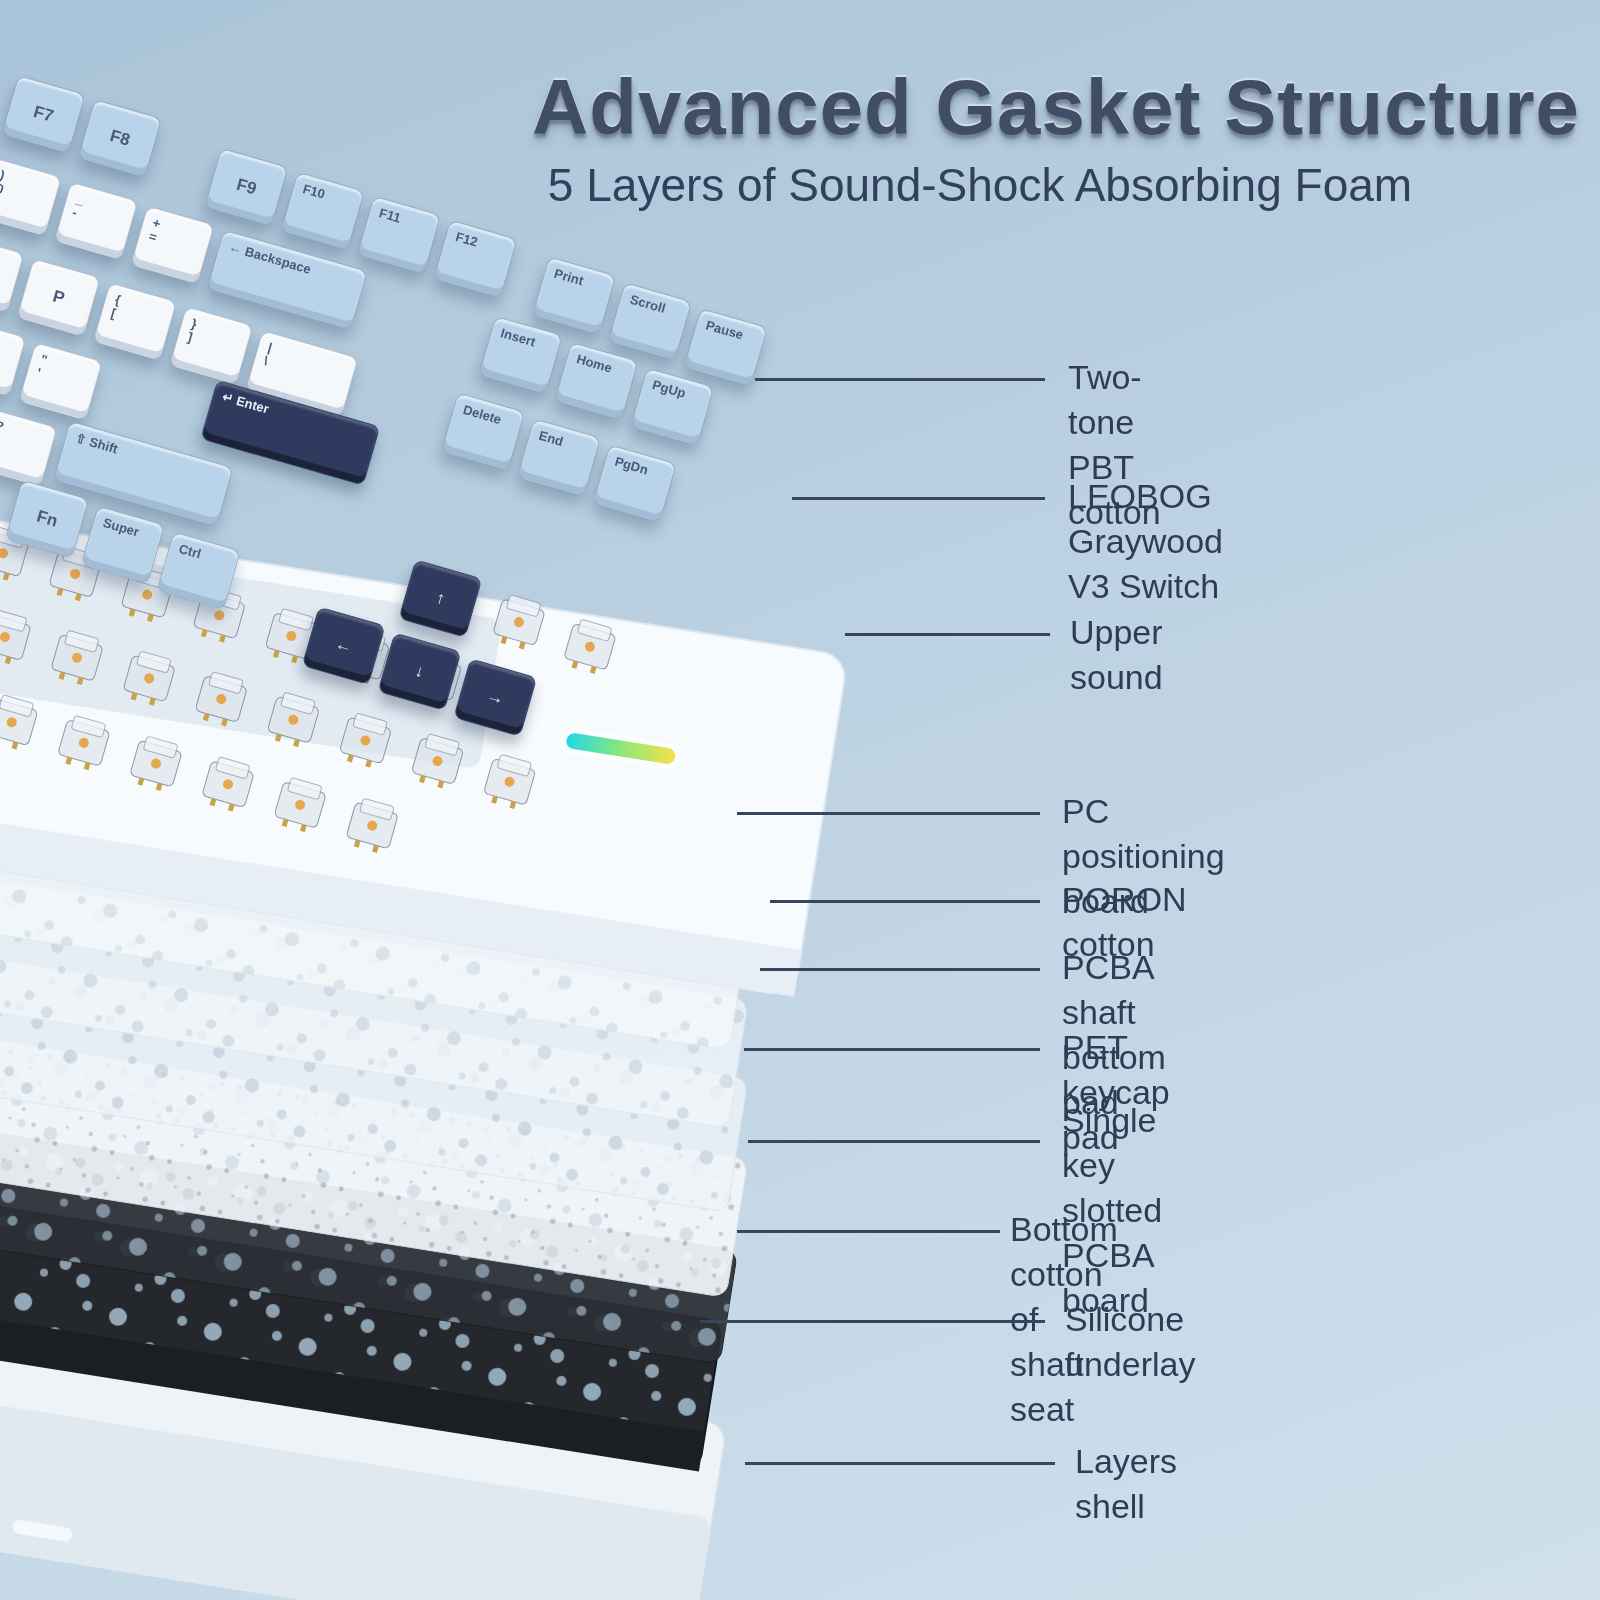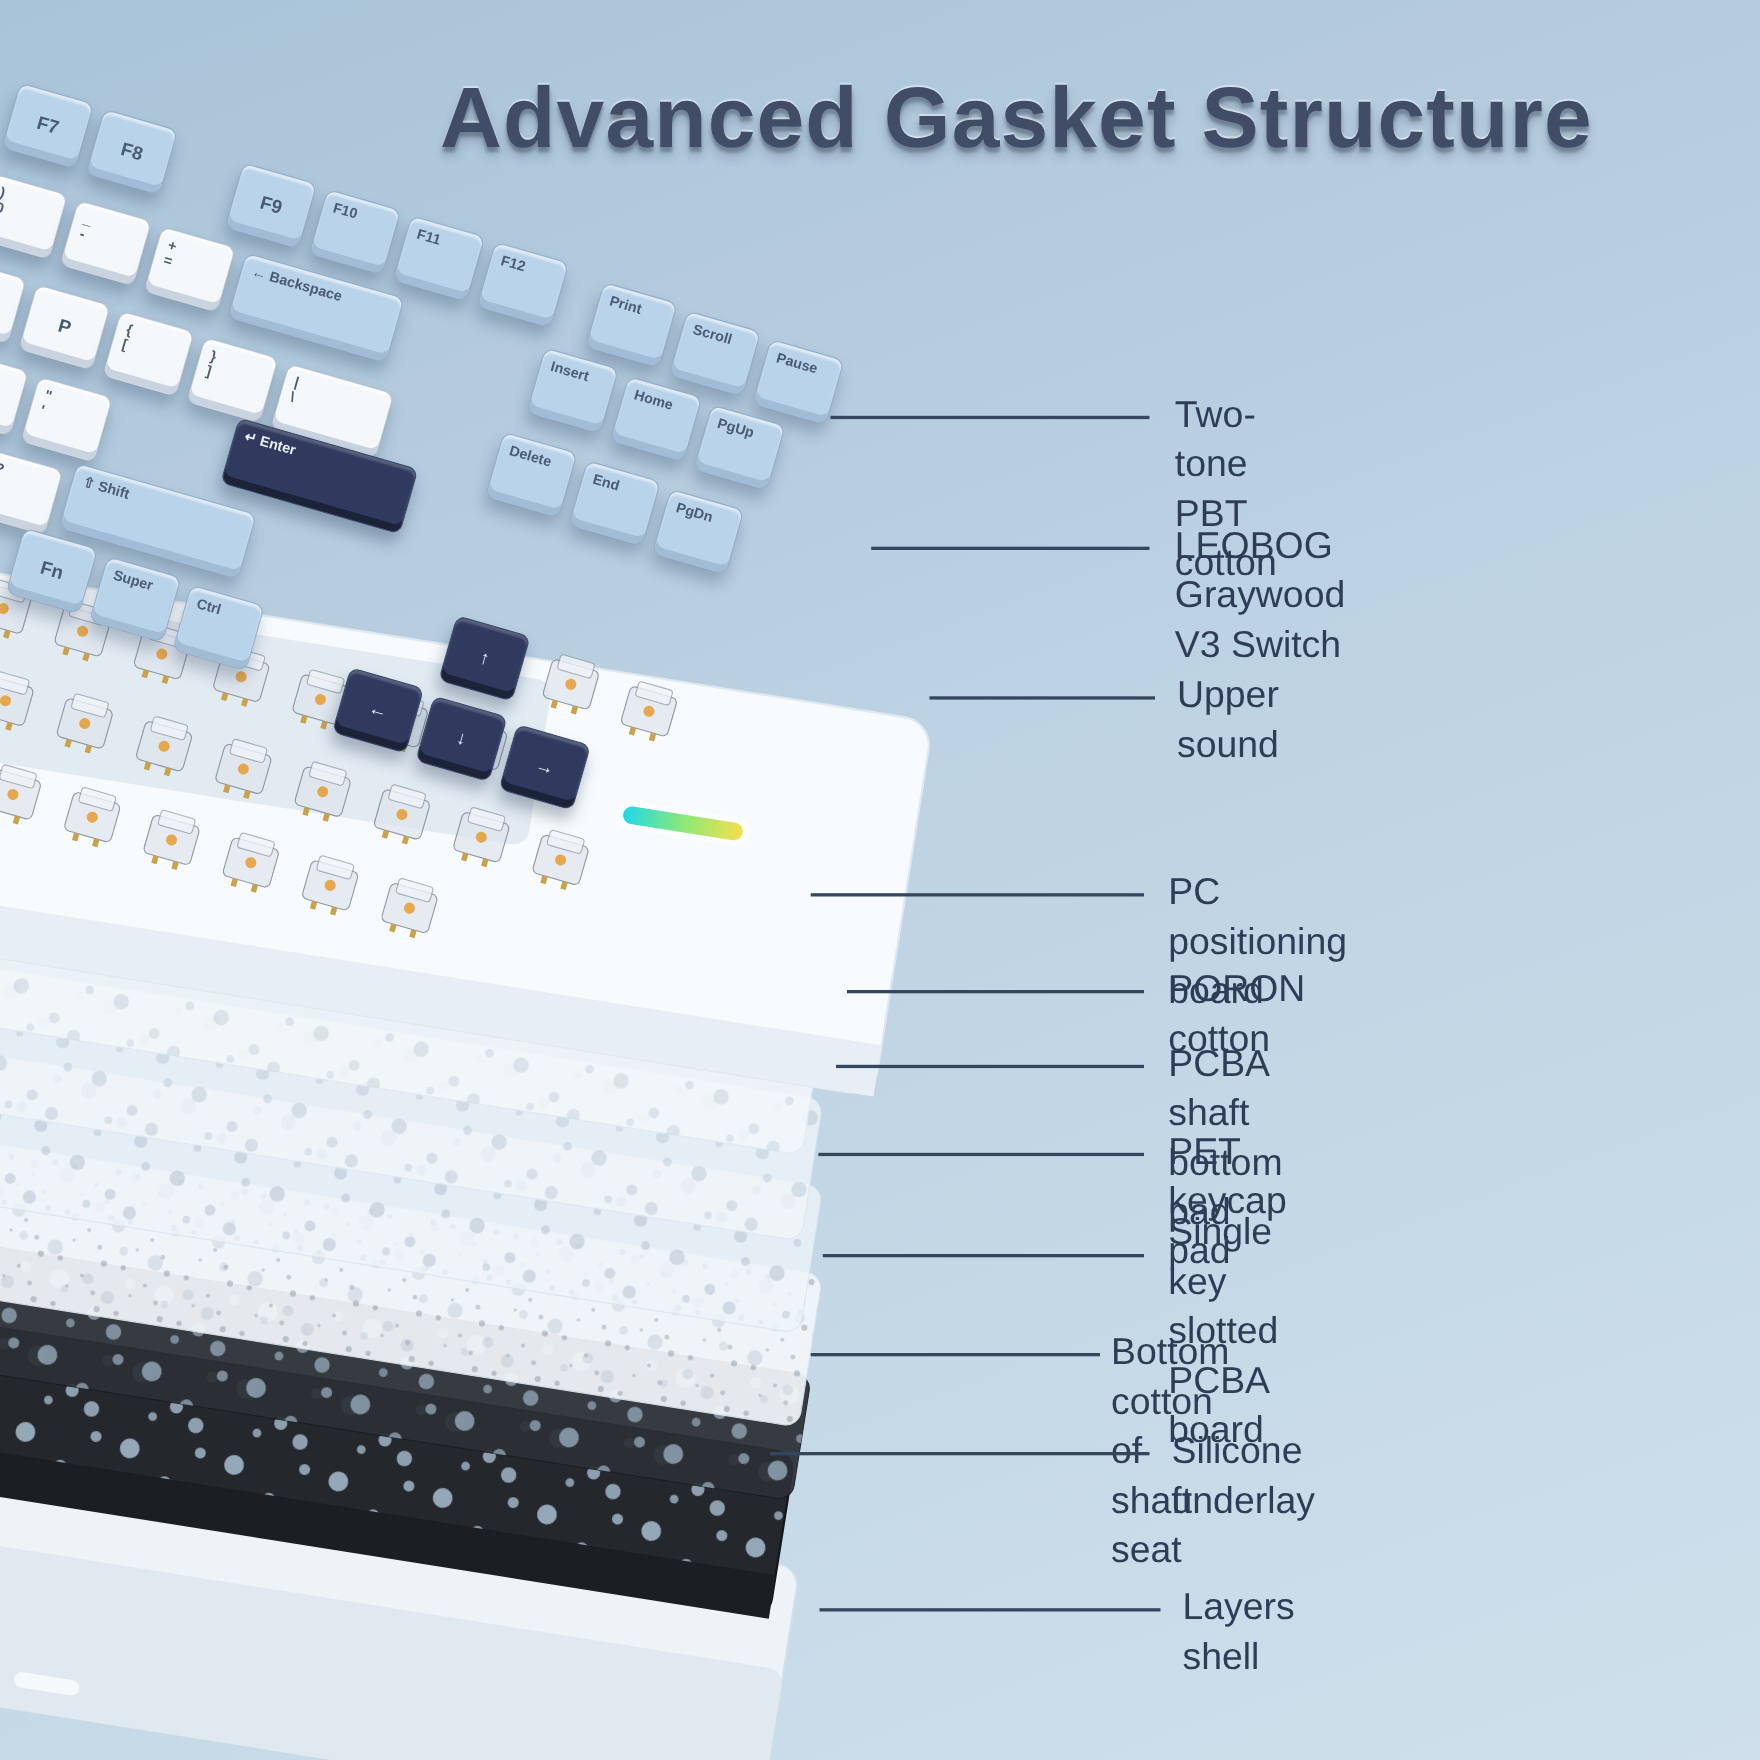--- a/index.html
+++ b/index.html
@@ -5,21 +5,21 @@
   html,body{margin:0;padding:0;}
   body{
     width:1600px;height:1600px;overflow:hidden;position:relative;
     font-family:"Liberation Sans", sans-serif;
     background:linear-gradient(160deg,#a9c3d8 0%,#bdd2e2 45%,#cfe0ec 100%);
   }
   .stage{position:absolute;inset:0;}
   #illu{position:absolute;left:0;top:0;z-index:1;}
   
   .title{
-    position:absolute;left:400px;top:62px;width:1200px;text-align:left;z-index:3;
+    position:absolute;left:380px;top:62px;width:1200px;text-align:right;z-index:3;
     font-size:78px;font-weight:800;letter-spacing:1px;color:#414c66;
     text-shadow:0 -2px 1px rgba(255,255,255,.45),0 4px 3px rgba(30,40,60,.35),0 8px 10px rgba(30,40,60,.22);
   }
   .subtitle{
     position:absolute;left:380px;top:158px;width:1200px;text-align:center;z-index:3;
     font-size:46px;font-weight:400;color:#31415c;
   }
   
   .callouts{position:absolute;left:0;top:0;width:0;height:0;z-index:3;}
   .leader{position:absolute;height:0;border-top:3px solid #36465e;}
@@ -209,20 +209,21 @@
       <div class="keycap navy center" style="left: 600px; top: 368px; width: 70px; background: rgb(47, 58, 94); color: rgb(233, 238, 246);">↑</div>
       <div class="keycap blue center" style="left: 200px; top: 400px; width: 70px; background: rgb(185, 211, 234); color: rgb(74, 90, 114);">Fn</div>
       <div class="keycap blue" style="left: 280px; top: 404px; width: 70px; background: rgb(185, 211, 234); color: rgb(74, 90, 114);">Super</div>
       <div class="keycap blue" style="left: 360px; top: 408px; width: 70px; background: rgb(185, 211, 234); color: rgb(74, 90, 114);">Ctrl</div>
       <div class="keycap navy center" style="left: 520px; top: 440px; width: 70px; background: rgb(47, 58, 94); color: rgb(233, 238, 246);">←</div>
       <div class="keycap navy center" style="left: 600px; top: 444px; width: 70px; background: rgb(47, 58, 94); color: rgb(233, 238, 246);">↓</div>
       <div class="keycap navy center" style="left: 680px; top: 448px; width: 70px; background: rgb(47, 58, 94); color: rgb(233, 238, 246);">→</div>
     </div>
 
 <div class="title">Advanced Gasket Structure</div>
+<div class="subtitle">5 Layers of Sound-Shock Absorbing Foam</div>
 
 <div class="callouts">
 
   <div>
     <div class="leader" style="left:755px;top:378px;width:290px"></div>
     <div class="lbl" style="left:1068px;top:355px">Two-tone PBT cotton</div>
   </div>
 
   <div>
     <div class="leader" style="left:792px;top:497px;width:253px"></div>

